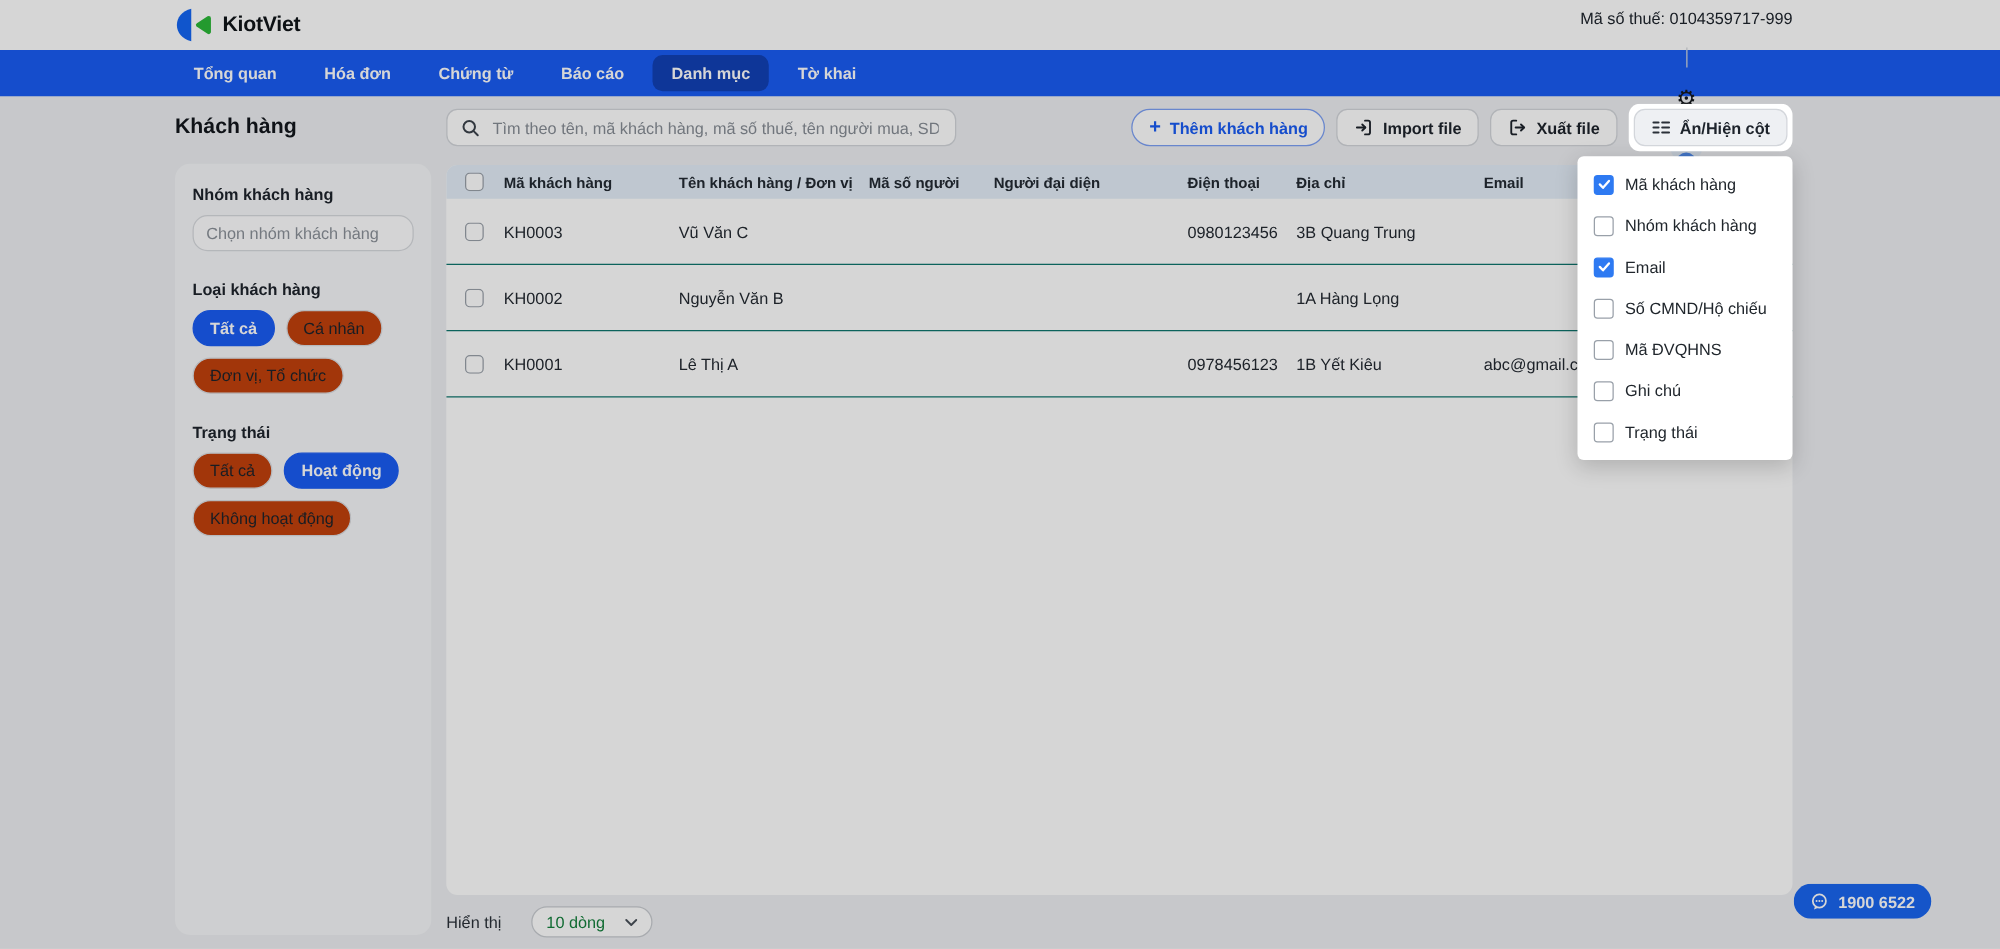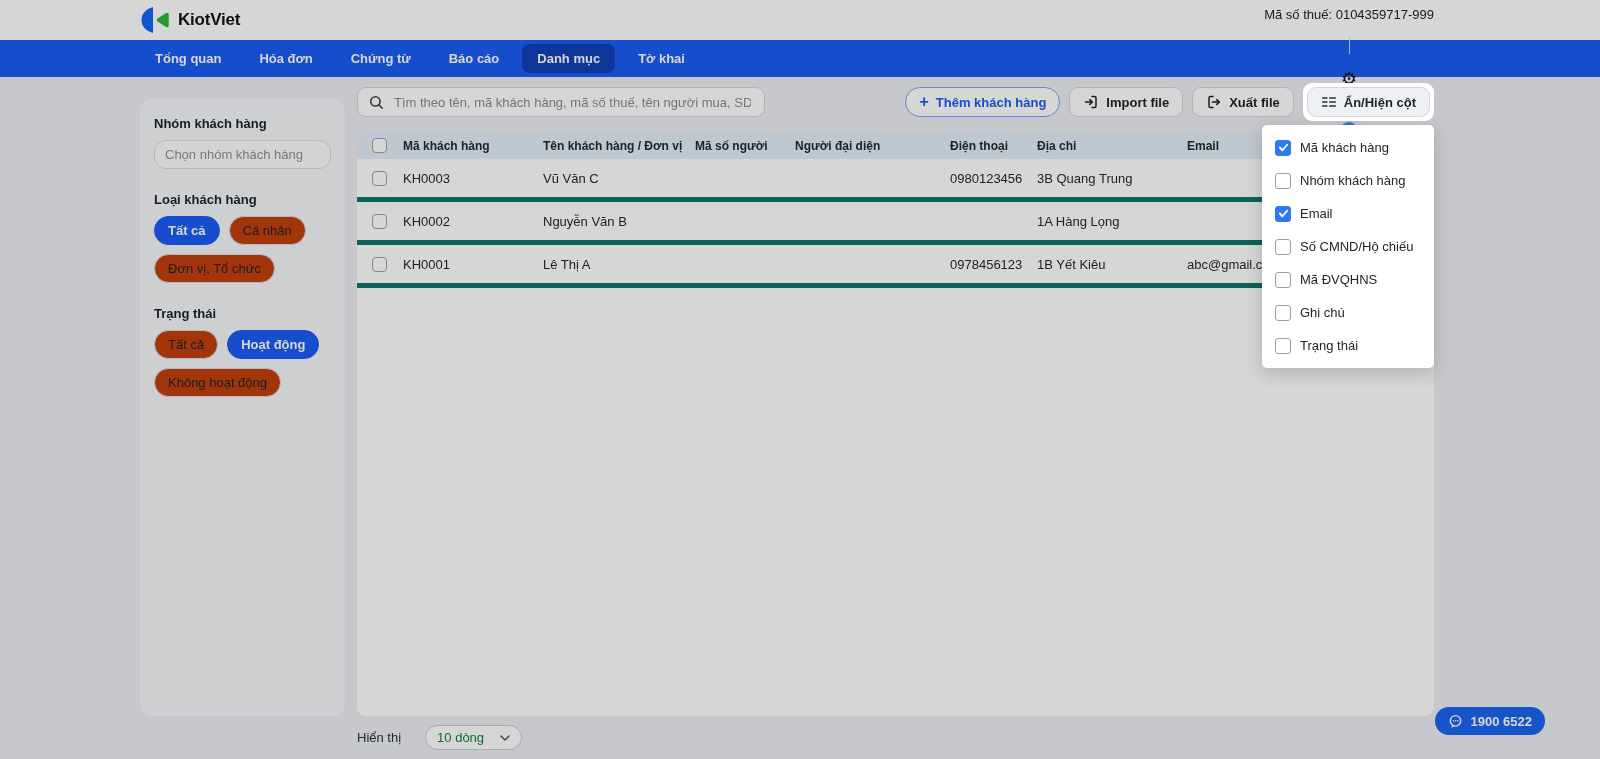--- a/index.html
+++ b/index.html
@@ -56,21 +56,21 @@
   .btn { height:30px; display:inline-flex; align-items:center; gap:7px; padding:0 13px; border-radius:9px; border:1px solid #d3d6db; background:#fff; font-size:13px; font-weight:600; color:#1d232b; cursor:pointer; white-space:nowrap; }
   .btn-add { border-color:#7da0f5; color:#1a5cf4; border-radius:15px; }
   .btn-add .plus { font-size:16px; font-weight:600; line-height:1; }
   .col-toggle-wrap { position:relative; z-index:60; background:#fff; padding:4px; border-radius:9px; }
   .btn-cols { background:#eef0f3; }
 
   
   .table-card { margin-top:14px; height:584px; background:#fff; border-radius:9px; display:flex; flex-direction:column; overflow:hidden; }
   .tgrid { display:grid; grid-template-columns:44px 140px 152px 100px 155px 87px 150px 1fr; align-items:center; }
   .thead { height:27px; background:#e4eef8; font-size:12px; font-weight:700; color:#232a33; }
-  .trow { height:43px; border-bottom:5px solid #0f766e; font-size:13px; color:#242a32; }
+  .trow { height:53px; border-bottom:1px solid #0f766e; font-size:13px; color:#242a32; }
   .tcell { padding-left:2px; overflow:hidden; white-space:nowrap; }
   .cell-check { display:flex; justify-content:center; padding-left:0; }
   .cb { width:15px; height:15px; border:1.5px solid #9aa1aa; border-radius:4px; background:#fff; cursor:pointer; }
   .table-filler { flex:1; }
 
   
   .table-footer { margin-top:9px; display:flex; align-items:center; gap:24px; font-size:13px; color:#2a3038; }
   .page-size-select { height:25px; border:1px solid #c9ccd1; border-radius:13px; background:#fff; padding:0 11px; display:flex; align-items:center; gap:16px; font-size:13px; color:#15803d; cursor:pointer; }
 
   
@@ -138,20 +138,21 @@
     <div class="nav-item">Báo cáo</div>
     <div class="nav-item active">Danh mục</div>
     <div class="nav-item">Tờ khai</div>
   </div>
 </div>
 
 <div class="page">
   <div class="page-shell">
 
     <div class="sidebar">
+      <div class="page-title">Khách hàng</div>
       <div class="filter-panel">
         <div class="f-label">Nhóm khách hàng</div>
         <input class="group-input" placeholder="Chọn nhóm khách hàng" style="">
         <div class="f-section">
           <div class="f-label">Loại khách hàng</div>
           <div class="pills">
             <div class="pill active">Tất cả</div>
             <div class="pill">Cá nhân</div>
             <div class="pill">Đơn vị, Tổ chức</div>
           </div>

